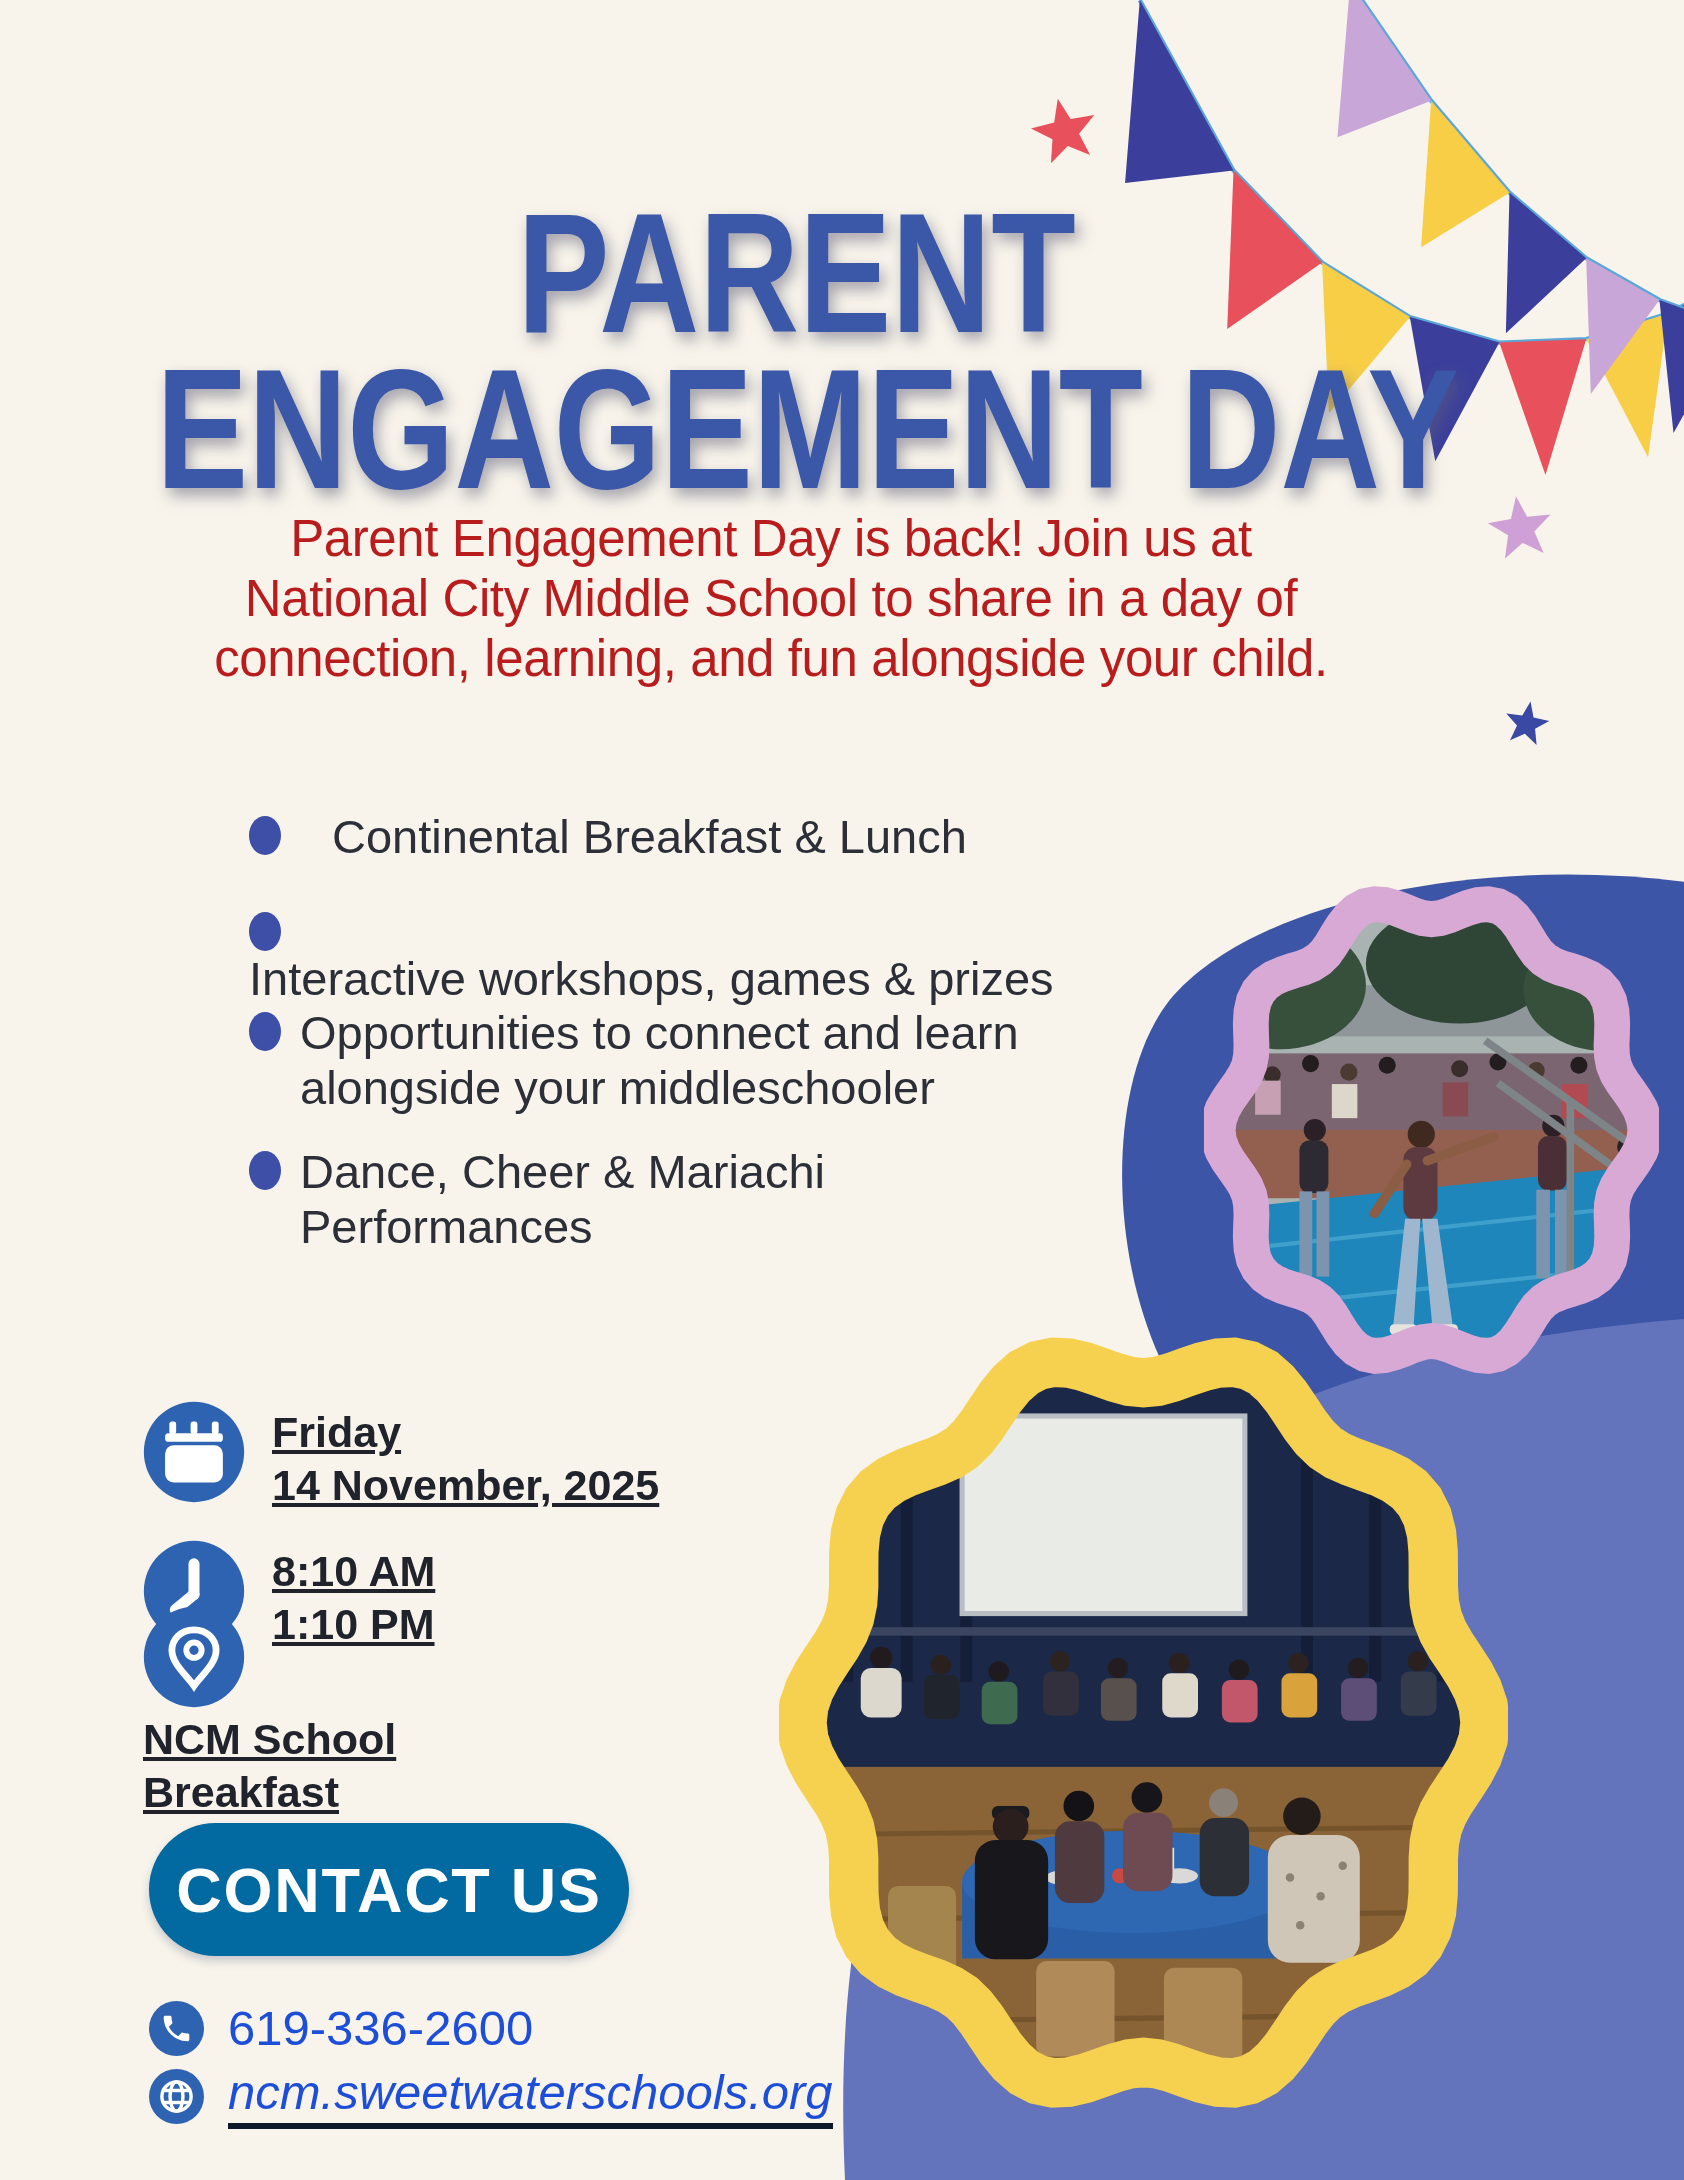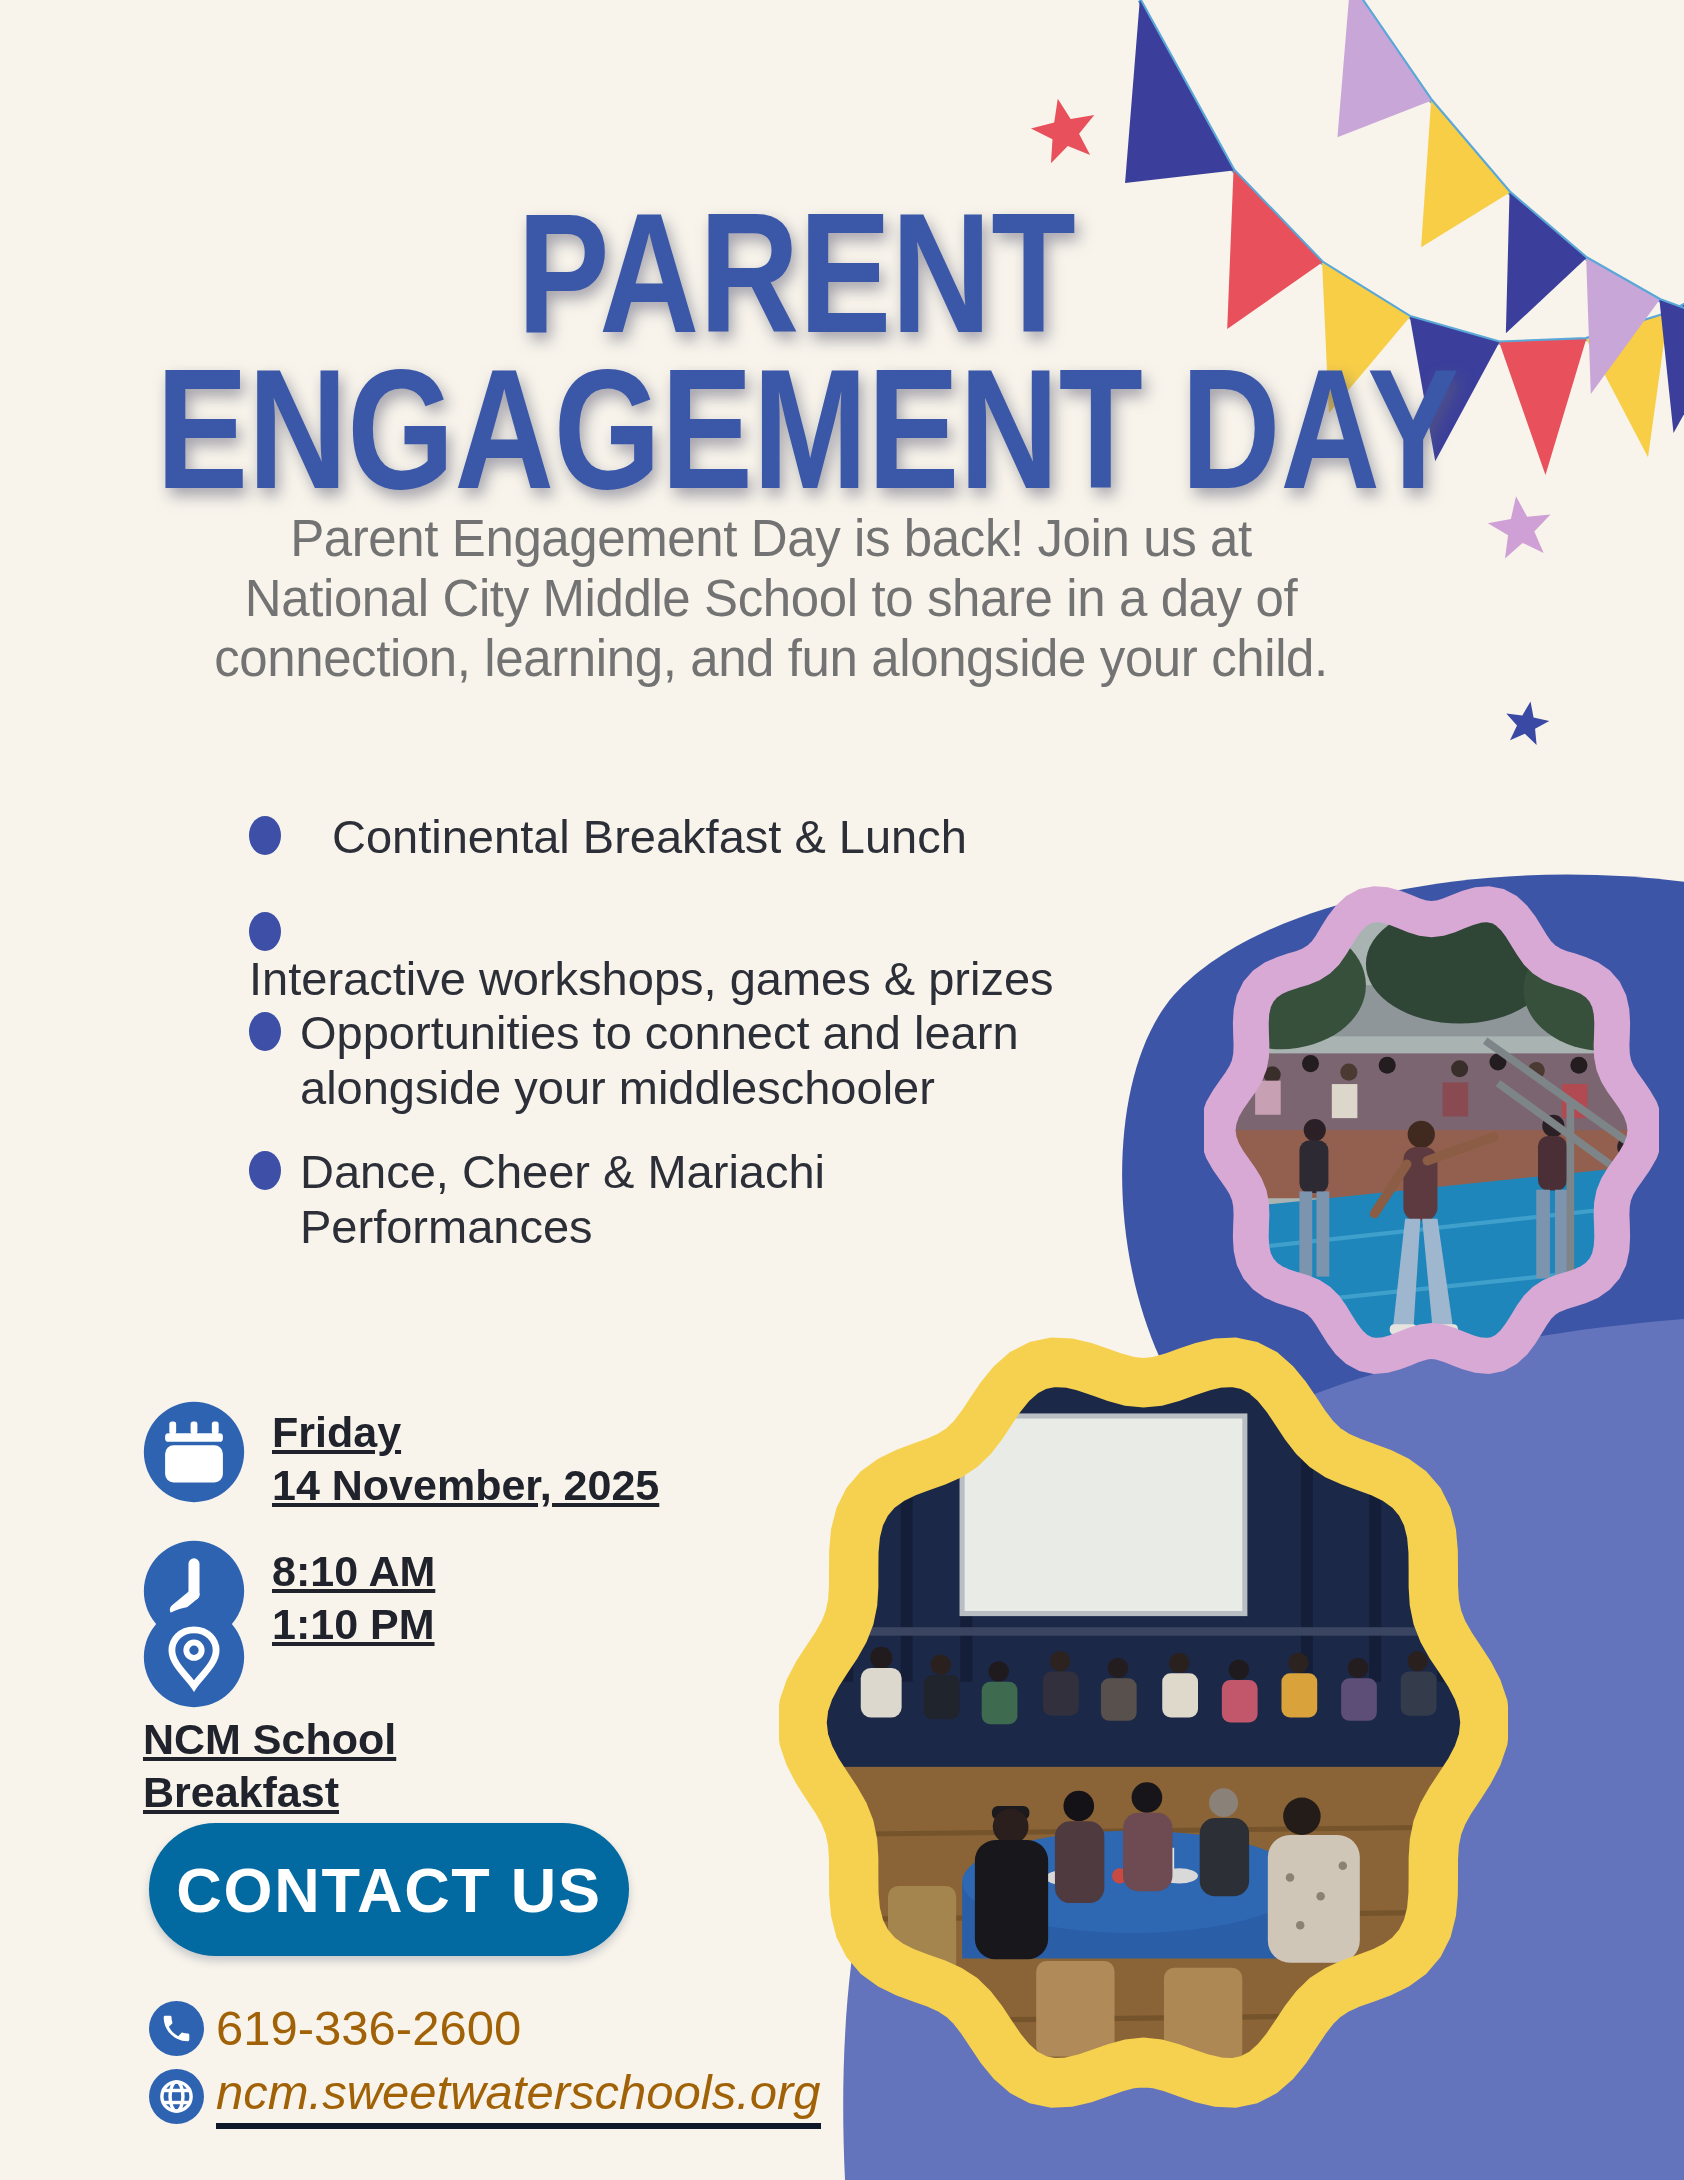--- a/index.html
+++ b/index.html
@@ -19,21 +19,21 @@
   .title-svg{position:absolute;left:0;top:0;width:1685px;height:545px;z-index:2;}
   .title-svg text{
     font-family:"Liberation Sans", sans-serif;
     font-weight:bold;
     filter:drop-shadow(5px 9px 9px rgba(95,95,120,.55));
   }
 
   
   .intro{
     position:absolute;left:51px;top:509px;width:1440px;z-index:2;
-    text-align:center;color:#737373;font-size:51px;line-height:60px;
+    text-align:center;color:#b91c1c;font-size:51px;line-height:60px;
     letter-spacing:-0.4px;
   }
 
   
   .bullets{position:absolute;left:249px;top:0;width:1065px;z-index:2;}
   .bullet-item{position:absolute;display:flex;align-items:flex-start;}
   .bullet-item .dot{
     flex:0 0 auto;width:32px;height:39px;border-radius:50%;
     margin-top:6.8px;margin-right:19px;
   }
@@ -46,21 +46,21 @@
 
   
   .contact-button{
     position:absolute;left:149px;top:1823px;width:480px;height:133px;z-index:6;
     border-radius:68px;display:flex;align-items:center;justify-content:center;
     color:#FFFFFF;font-size:63px;font-weight:bold;letter-spacing:1.7px;
     box-shadow:0 5.1px 8.5px rgba(60,70,110,.25);
   }
   .contact-row{position:absolute;display:flex;align-items:center;z-index:6;}
   .contact-row .small-icon{flex:0 0 auto;width:55px;height:55px;margin-right:12px;}
-  .contact-row .contact-text{color:#a16207;font-size:49px;}
+  .contact-row .contact-text{color:#1d4ed8;font-size:49px;margin-left:12px;}
   .website-link{
     color:#2C2F38;text-decoration:none;border-bottom:6px solid #0f172a;
     padding-bottom:3.4px;pointer-events:auto;cursor:pointer;font-style:italic;
   }
   .photo-svg{position:absolute;}
 </style>
 </head>
 <body>
 
 <div class="page">

